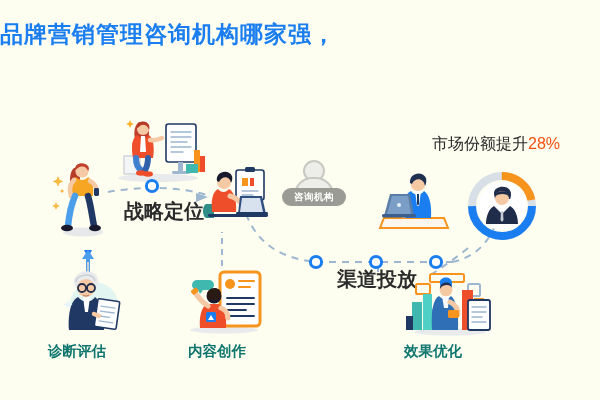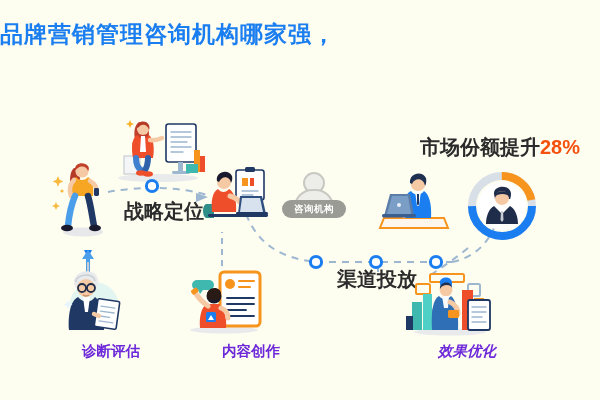--- a/index.html
+++ b/index.html
@@ -15,38 +15,38 @@
     position:absolute;left:0;top:18px;width:600px;text-align:left;
     line-height:1.42;
   }
   .title-line{
     font-size:23px;font-weight:bold;color:#1a7ef0;letter-spacing:1px;
     white-space:nowrap;
   }
 
   
   .market-note{
-    position:absolute;left:420px;top:134px;
-    font-size:20px;font-weight:bold;color:#2b2b2b;white-space:nowrap;
+    position:absolute;left:432px;top:134px;
+    font-size:16px;font-weight:normal;color:#2b2b2b;white-space:nowrap;
   }
   .market-note .pct{color:#f4510f;}
 
   
   .flow-label{
     position:absolute;font-size:20px;font-weight:bold;color:#2b2b2b;
     white-space:nowrap;
   }
   .stage-label{
-    position:absolute;font-size:14.5px;font-weight:bold;color:#6d28d9;
-    white-space:nowrap;text-align:right;
+    position:absolute;font-size:14.5px;font-weight:bold;color:#0f766e;
+    white-space:nowrap;text-align:left;
   }
 
   
   .agency{
-    position:absolute;left:283px;top:172px;width:62px;height:52px;text-align:center;
+    position:absolute;left:283px;top:160px;width:62px;height:52px;text-align:center;
   }
   .agency .head{
     position:absolute;left:20px;top:0;width:22px;height:22px;border-radius:50%;
     background:#ededea;border:2px solid #c9c9c4;box-sizing:border-box;
   }
   .agency .body{
     position:absolute;left:11px;top:17px;width:40px;height:22px;
     border-radius:20px 20px 4px 4px;background:#ededea;border:2px solid #c9c9c4;
     box-sizing:border-box;
   }
@@ -354,15 +354,15 @@
     <g>
       <circle cx="376" cy="262" r="5.6" fill="#ffffff" stroke="#1a7ef0" stroke-width="3"></circle>
     </g>
     <g>
       <circle cx="436" cy="262" r="5.6" fill="#ffffff" stroke="#1a7ef0" stroke-width="3"></circle>
     </g>
   </svg>
 
   <div class="stage-label" style="left:48px;top:342px;width:92px;">诊断评估</div>
   <div class="stage-label" style="left:188px;top:342px;width:92px;">内容创作</div>
-  <div class="stage-label" style="left:404px;top:342px;width:92px;font-style:italic;">效果优化</div>
+  <div class="stage-label" style="left:404px;top:342px;width:92px;">效果优化</div>
 
 </div>
 
 </body></html>

